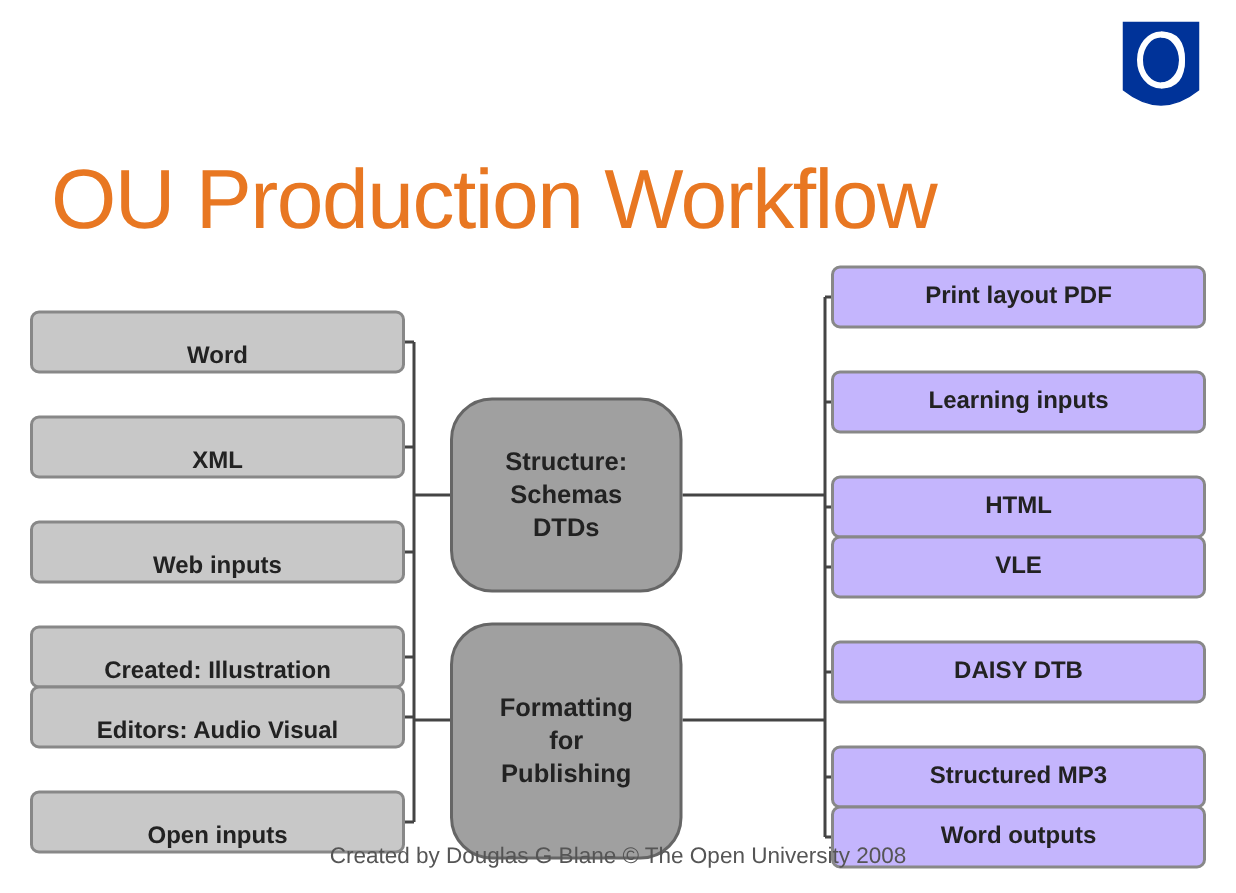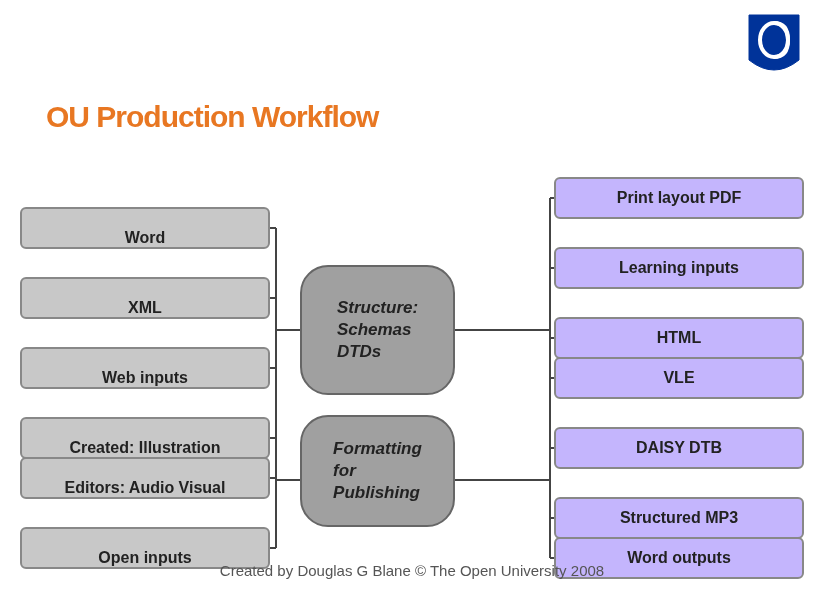--- a/index.html
+++ b/index.html
@@ -8,23 +8,23 @@
       height: 595px;
       background: #ffffff;
       font-family: Arial, sans-serif;
       position: relative;
       overflow: hidden;
     }
 
     .page-title {
       position: absolute;
       top: 100px;
-      left: 46px;
-      font-size: 30px;
-      font-weight: bold;
+      left: 34px;
+      font-size: 56px;
+      font-weight: normal;
       color: #e87722;
       letter-spacing: -1px;
     }
 
     
     .logo {
       position: absolute;
       top: 10px;
       right: 20px;
       width: 60px;
@@ -55,22 +55,22 @@
       width: 155px;
       background: #a0a0a0;
       border: 2px solid #666;
       border-radius: 28px;
       display: flex;
       align-items: center;
       justify-content: center;
       font-size: 17px;
       font-weight: bold;
       color: #222;
+      text-align: center;
       line-height: 1.3;
-      font-style: italic;
     }
 
     
     .right-box {
       position: absolute;
       right: 20px;
       width: 250px;
       height: 42px;
       background: #c4b5fd;
       border: 2px solid #888;
@@ -161,21 +161,21 @@
 <div class="left-box" style="top:457px">
   <span>Editors: Audio Visual</span>
 </div>
 <div class="left-box" style="top:527px">
   <span>Open inputs</span>
 </div>
 
 <div class="mid-box" style="top:265px; height:130px; padding:10px;">
   <span>Structure:<br>Schemas<br>DTDs</span>
 </div>
-<div class="mid-box" style="top:415px; height:112px; padding:10px;">
+<div class="mid-box" style="top:415px; height:158px; padding:10px;">
   <span>Formatting<br>for<br>Publishing</span>
 </div>
 
 <div class="right-box" style="top:177px">
   <span>Print layout PDF</span>
 </div>
 <div class="right-box" style="top:247px">
   <span>Learning inputs</span>
 </div>
 <div class="right-box" style="top:317px">

